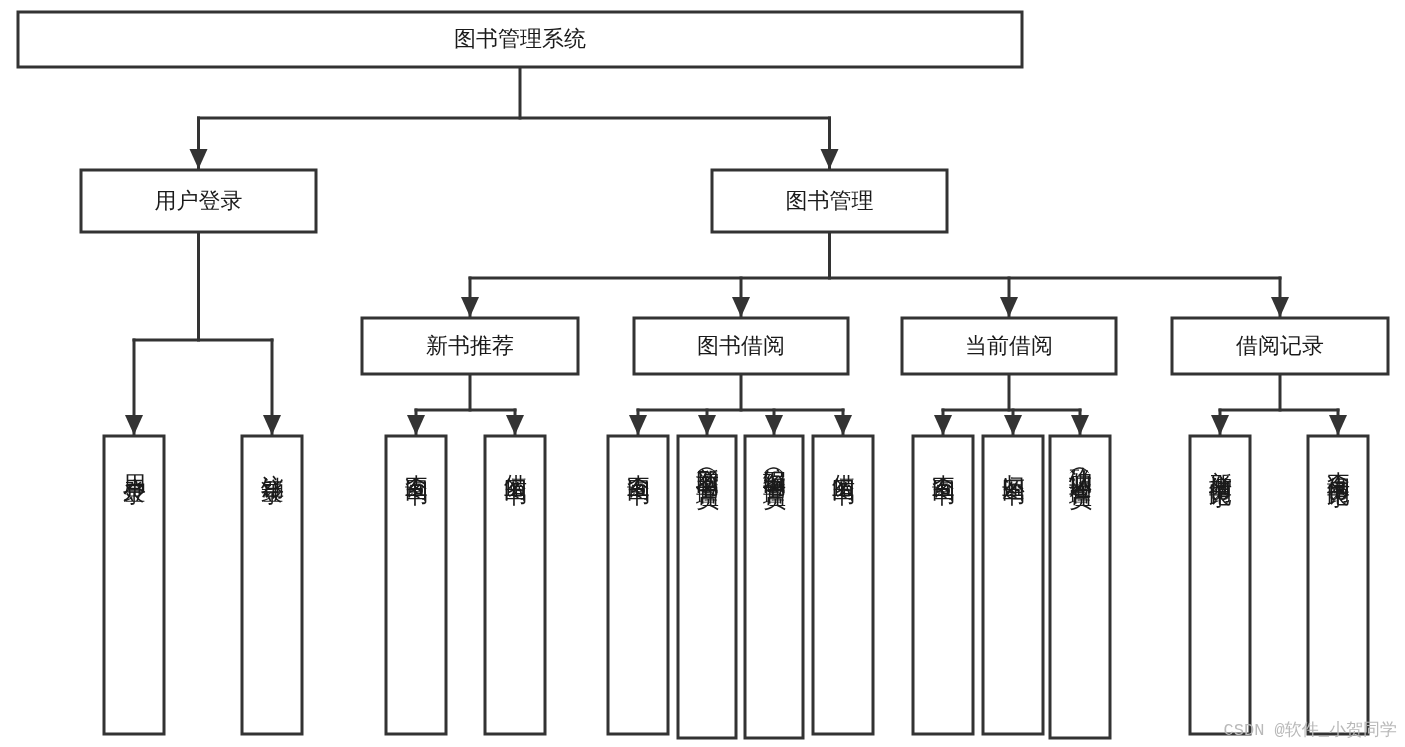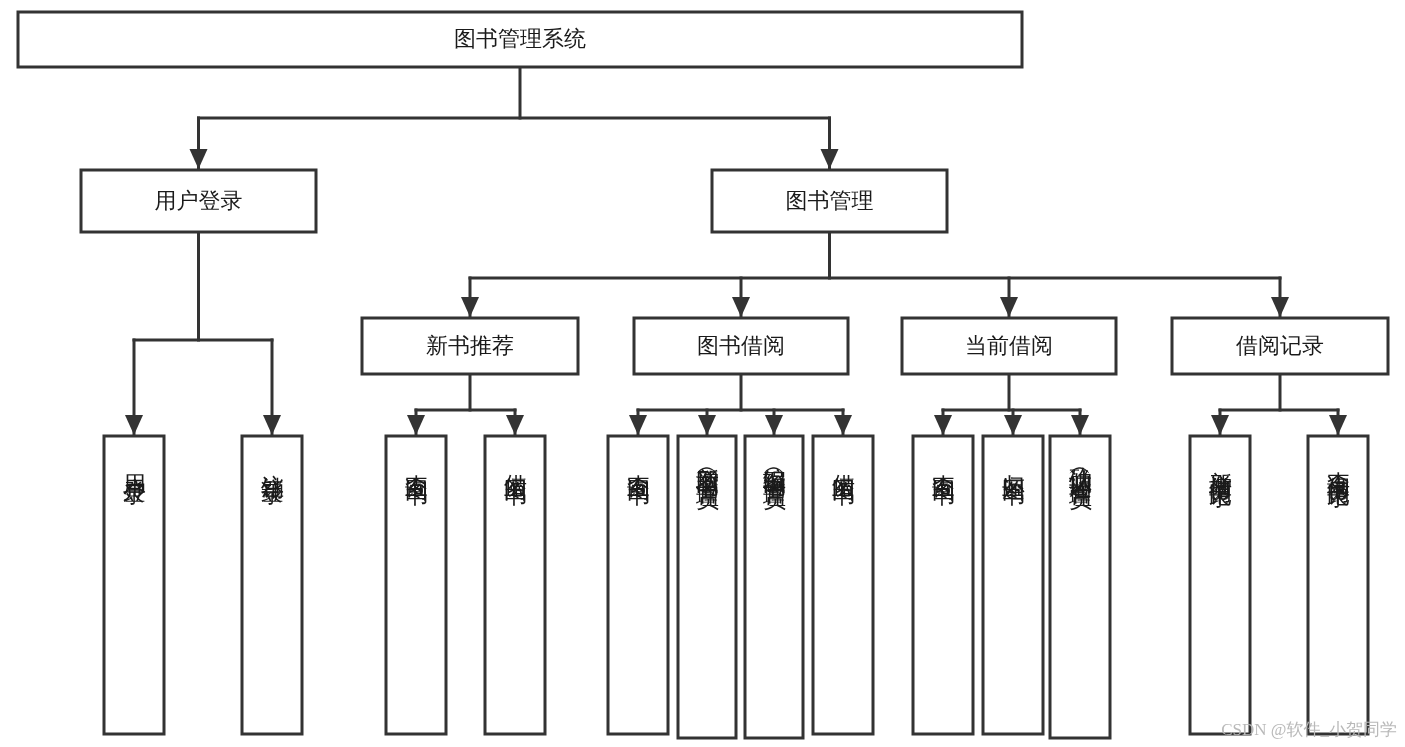--- a/index.html
+++ b/index.html
@@ -9,21 +9,21 @@
   svg.canvas{position:absolute;left:0;top:0;width:1405px;height:747px;}
   .nodebox{fill:#ffffff;stroke:#333333;stroke-width:3;}
   .link{stroke:#333333;stroke-width:3;fill:none;stroke-linecap:square;}
   .arrowhead{fill:#333333;stroke:none;}
   .lbl{fill:#1a1a1a;font-family:"Liberation Sans","DejaVu Sans",sans-serif;
        font-size:22px;text-anchor:middle;dominant-baseline:middle;}
   .lbl-v{fill:#1a1a1a;font-family:"Liberation Sans","DejaVu Sans",sans-serif;
        font-size:23px;text-anchor:middle;writing-mode:vertical-rl;
        letter-spacing:3px;}
   .watermark{position:absolute;right:8px;bottom:6px;color:#b9b9b9;
-       font-size:17px;font-family:Liberation Serif, serif;
+       font-size:17px;font-family:Liberation Mono, monospace;
        white-space:nowrap;pointer-events:none;}
 </style>
 </head>
 <body>
 
 <div id="diagram-root">
   <svg class="canvas" viewBox="0 0 1405 747" xmlns="http://www.w3.org/2000/svg">
     <g id="links-layer">
         <path d="M520,67 L520,118" class="link"></path>
         <path d="M198.5,118 L829.5,118" class="link"></path>

